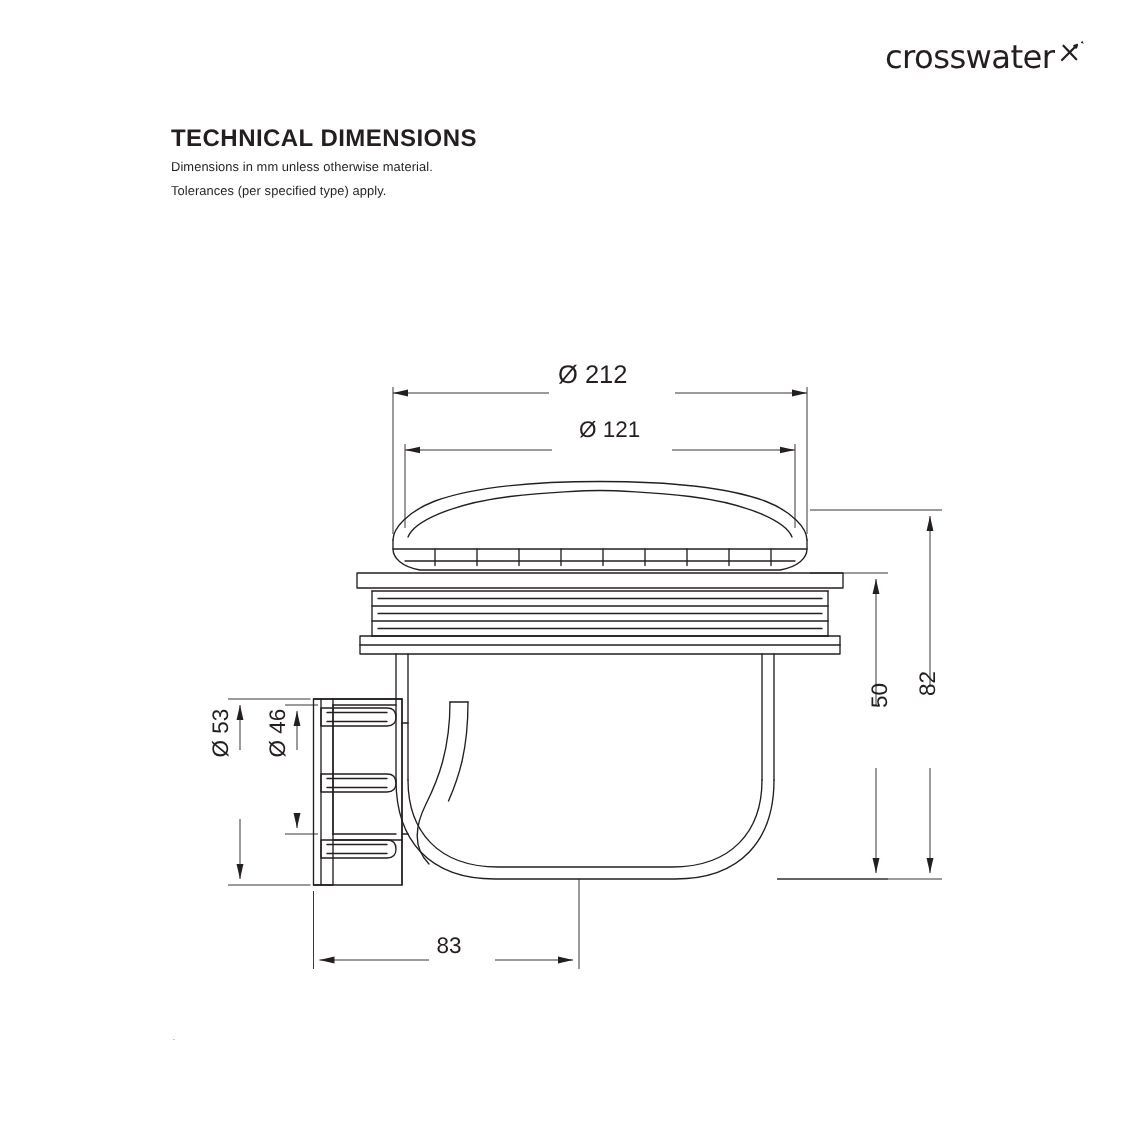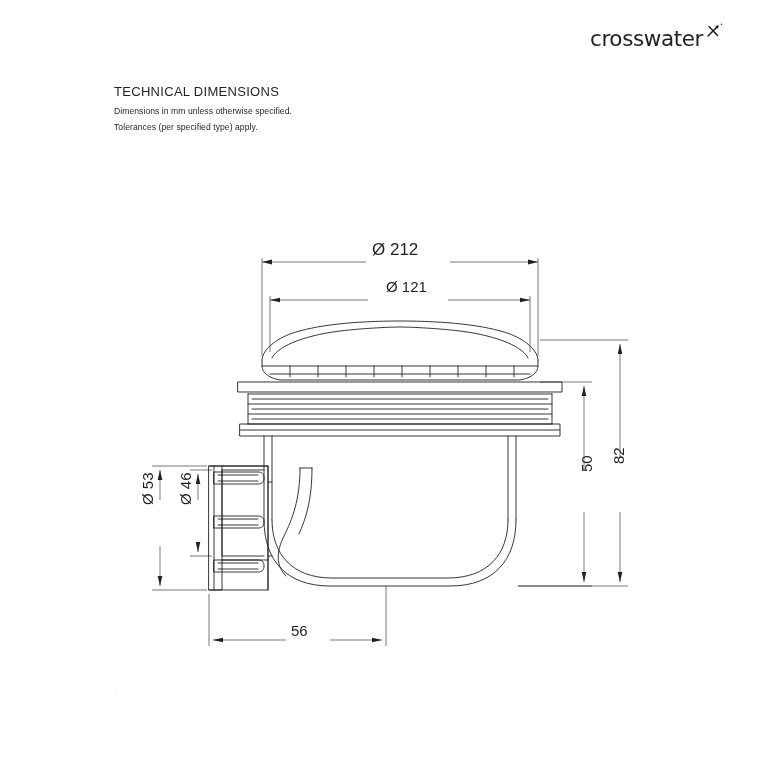--- a/index.html
+++ b/index.html
@@ -19,43 +19,43 @@
     position: absolute;
     inset: 0;
     background: #ffffff;
   }
   
   .brand {
     position: absolute;
     top: 28px;
     right: 36px;
     display: flex;
-    align-items: flex-start;
+    align-items: center;
     gap: 2px;
   }
   .brand-word {
     font-family: "DejaVu Sans", sans-serif;
     font-size: 21.5px;
     letter-spacing: -0.4px;
     color: #231f20;
     font-weight: 400;
     line-height: 1;
   }
   .brand-mark {
     position: relative;
     width: 20px;
     height: 20px;
     margin-top: -6px;
   }
   .title {
     position: absolute;
     left: 114px;
     top: 84px;
-    font-size: 13px;
-    font-weight: normal;
+    font-size: 16px;
+    font-weight: bold;
     letter-spacing: 0.3px;
     color: #231f20;
   }
   .sub1 {
     position: absolute;
     left: 114px;
     top: 106px;
     font-size: 8.6px;
     color: #231f20;
     letter-spacing: 0.05px;
@@ -120,21 +120,21 @@
     <span class="brand-mark">
       <svg width="20" height="20" viewBox="0 0 20 20">
         <path d="M3,14 L13,4 M13,4 L11.2,4.6 M13,4 L12.4,5.8" stroke="#231f20" stroke-width="1.5" fill="none" stroke-linecap="round"></path>
         <path d="M4,4.5 L12.5,13.5" stroke="#231f20" stroke-width="1.5" fill="none" stroke-linecap="round"></path>
         <path d="M15.5,2.5 L17.5,3.2 L16.6,1.2 Z" fill="#231f20"></path>
       </svg>
     </span>
   </div>
 
   <div class="title">TECHNICAL DIMENSIONS</div>
-  <div class="sub1">Dimensions in mm unless otherwise specified.</div>
+  <div class="sub1">Dimensions in mm unless otherwise material.</div>
   <div class="sub2">Tolerances (per specified type) apply.</div>
   <div class="corner-dot">.</div>
 
   <svg class="drawing" viewBox="0 0 761 761">
     <g stroke="#231f20" fill="none" stroke-width="0.9" stroke-linecap="round" stroke-linejoin="round">
 
       <path d="M262,360 C262,352 272,341 290,334 C315,325 355,321 400,321 C445,321 485,325 510,334 C528,341 538,352 538,360"></path>
 
       <path d="M272,358 C276,348 300,336 340,331 C365,328 392,327 400,327 C408,327 435,328 460,331 C500,336 524,348 528,358"></path>
 
@@ -271,15 +271,15 @@
       <polygon points="382,640 372,637.7 372,642.3"></polygon>
     </g>
   </svg>
 
   <div class="dim-label dim-126">Ø 212</div>
   <div class="dim-label dim-121">Ø 121</div>
   <div class="dim-label dim-82">82</div>
   <div class="dim-label dim-50">50</div>
   <div class="dim-label dim-53">Ø 53</div>
   <div class="dim-label dim-46">Ø 46</div>
-  <div class="dim-label dim-83">56</div>
+  <div class="dim-label dim-83">83</div>
 
 </div>
 
 </body></html>

